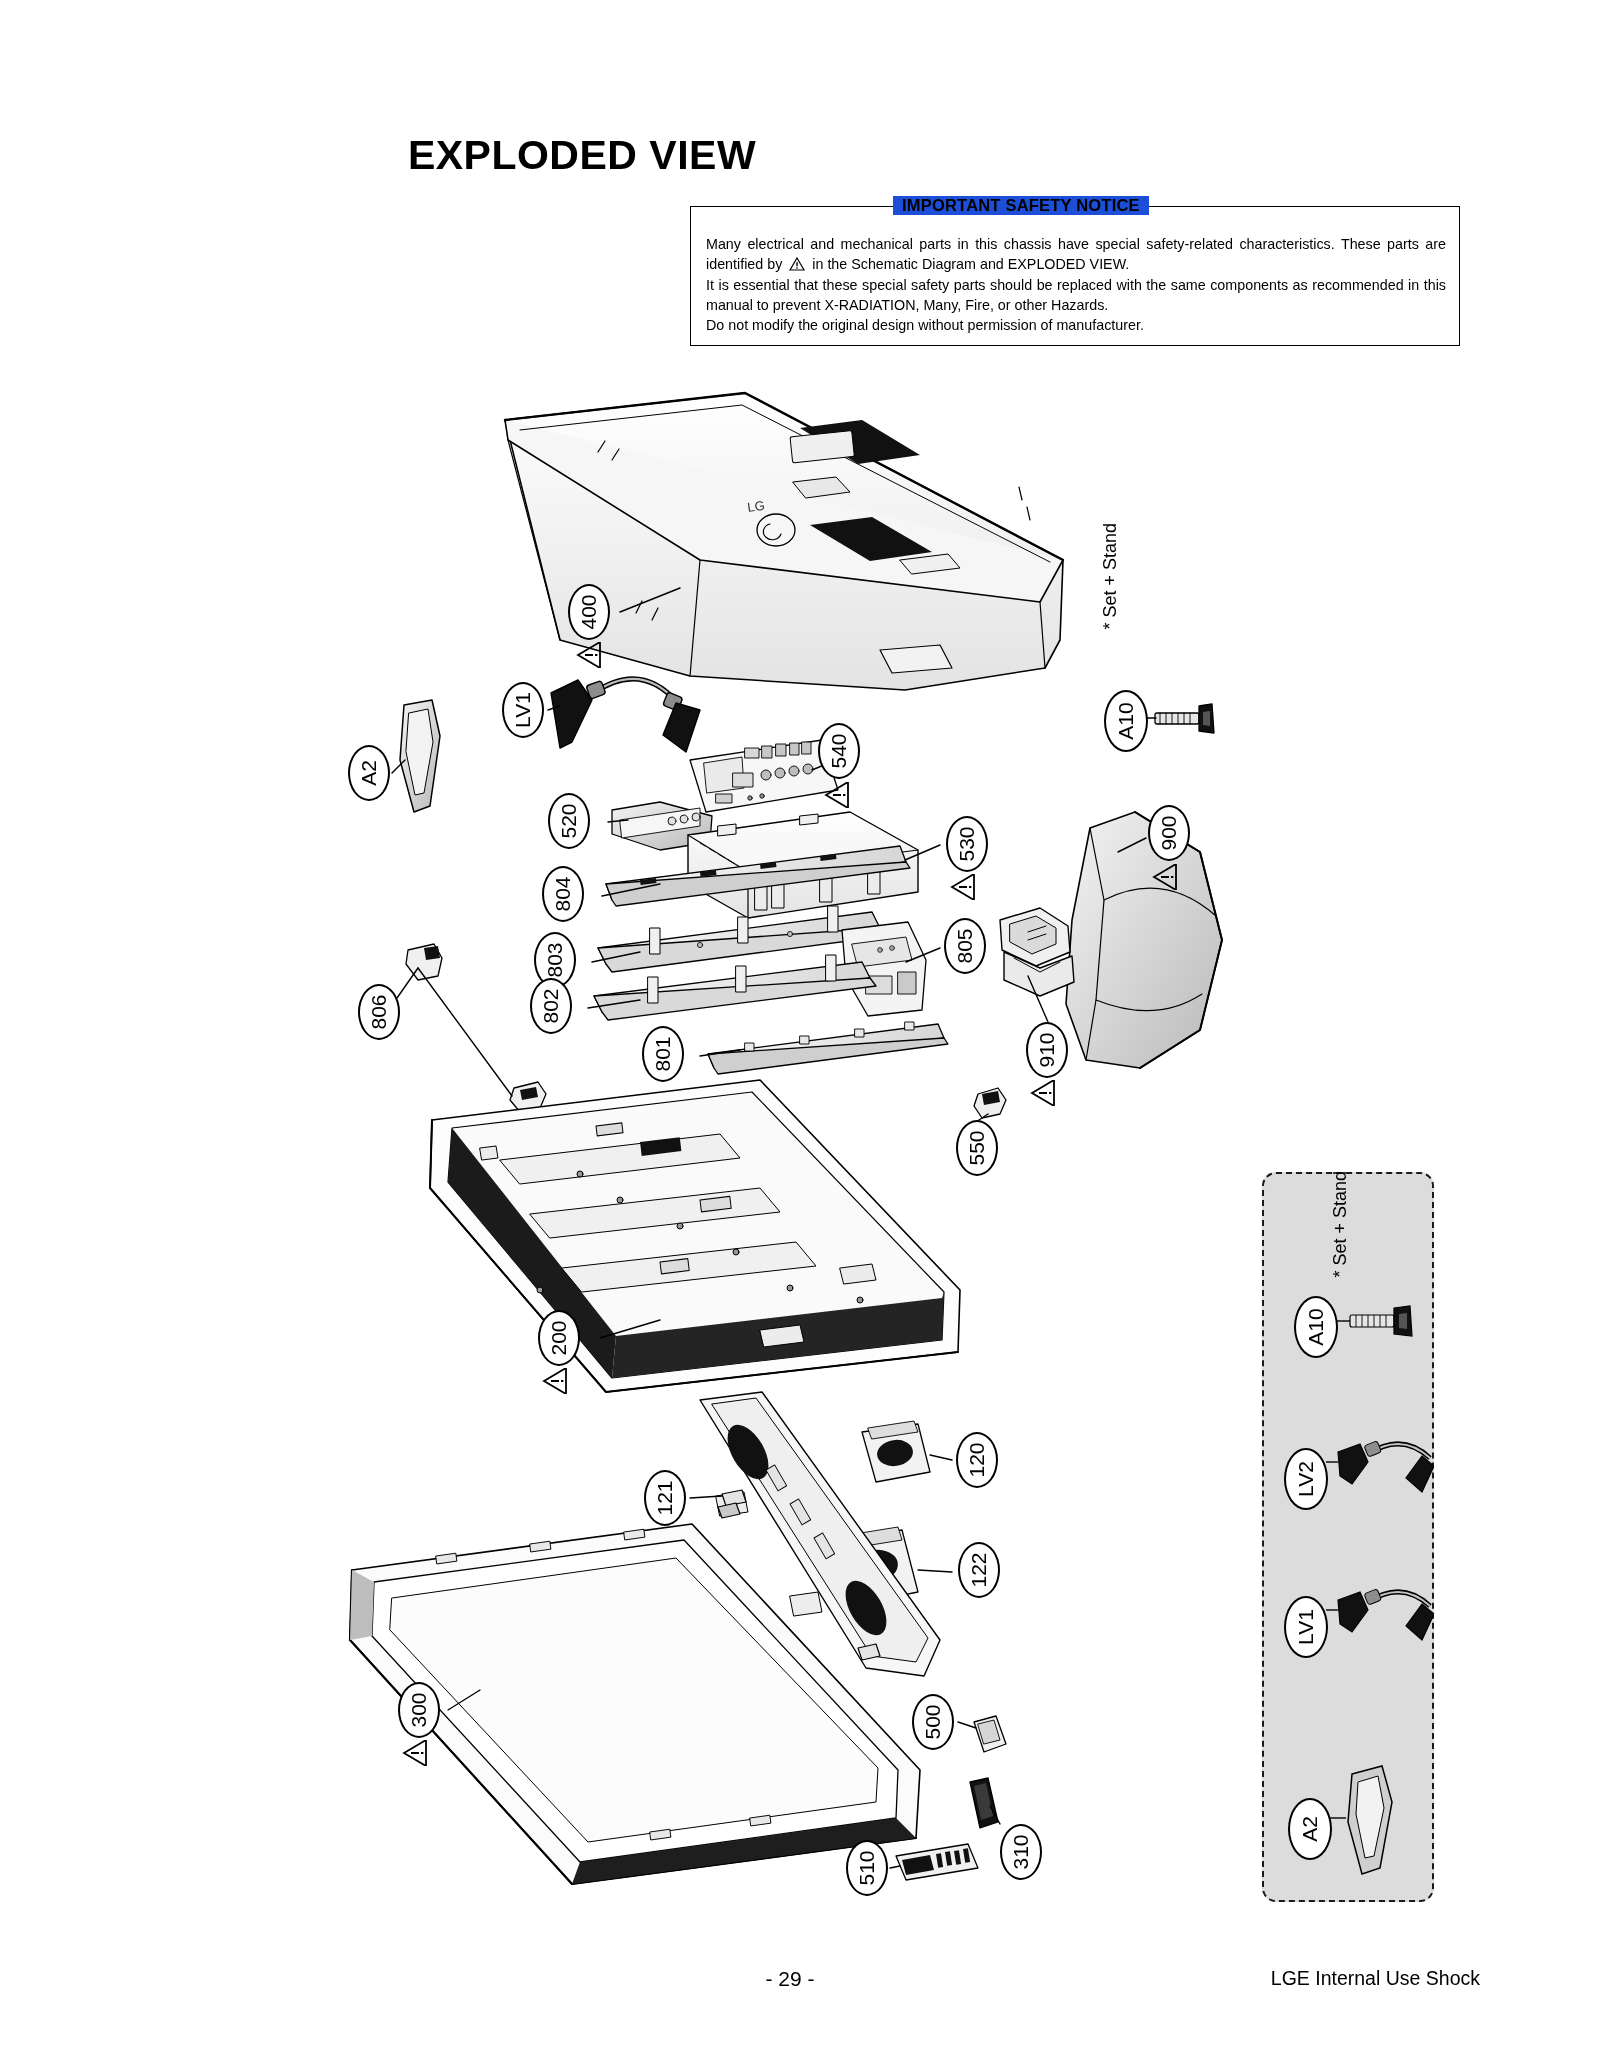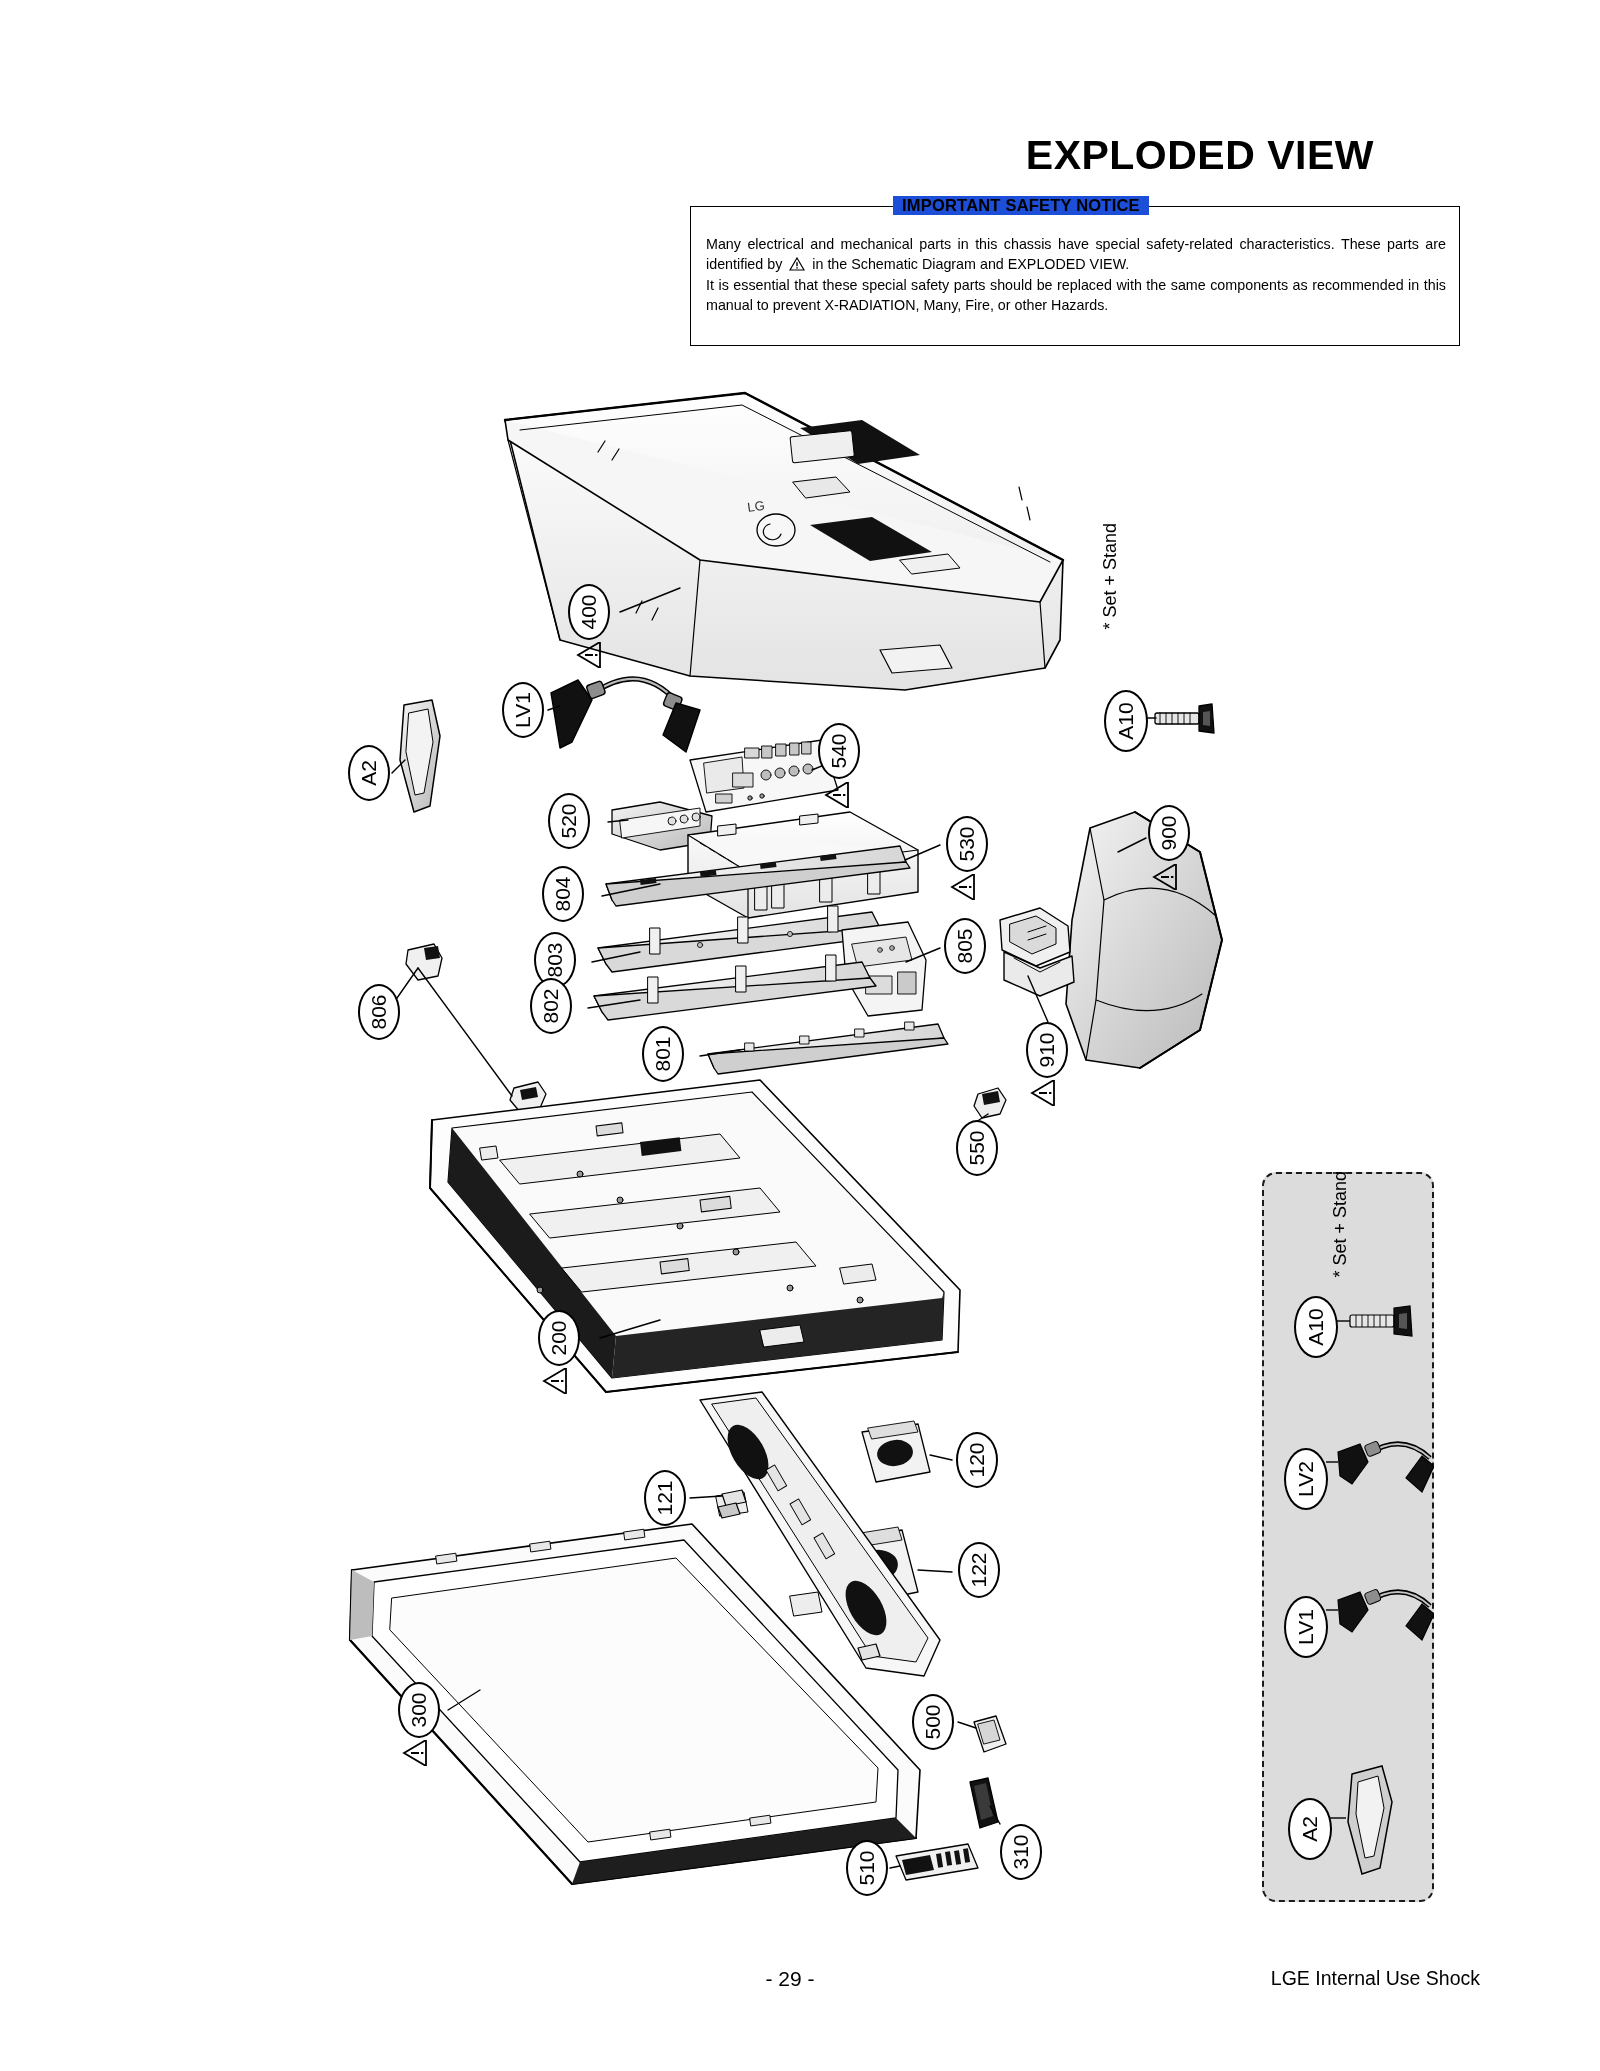--- a/index.html
+++ b/index.html
@@ -2,21 +2,21 @@
 <html><head>
 <meta charset="utf-8">
 <style>
   html,body{margin:0;padding:0;background:#fff;}
   body{width:1600px;height:2071px;position:relative;font-family:"Liberation Sans",sans-serif;color:#000;overflow:hidden;}
 
   .page{position:absolute;inset:0;background:#ffffff;}
 
   
   .title{
-    position:absolute;left:0;top:132px;width:1584px;text-align:right;
+    position:absolute;left:0;top:132px;width:1584px;text-align:center;
     font-size:41px;font-weight:bold;letter-spacing:.5px;
   }
   
   .title span{position:relative;left:-210px;}
 
   
   .notice{
     position:absolute;left:690px;top:206px;width:770px;height:140px;
     border:1.6px solid #000;box-sizing:border-box;
   }
@@ -83,20 +83,21 @@
     <p>
       <span>Many electrical and mechanical parts in this chassis have special safety-related characteristics. These parts are identified by</span>
       <svg class="warn-inline" width="16" height="14" viewBox="0 0 16 14">
         <path d="M8 1 L15 13 L1 13 Z" fill="none" stroke="#000" stroke-width="1.2"></path>
         <rect x="7.3" y="5.2" width="1.4" height="4" fill="#000"></rect>
         <rect x="7.3" y="10.2" width="1.4" height="1.4" fill="#000"></rect>
       </svg>
       <span>in the Schematic Diagram and EXPLODED VIEW.</span>
     </p>
     <p>It is essential that these special safety parts should be replaced with the same components as recommended in this manual to prevent X-RADIATION, Many, Fire, or other Hazards.</p>
+    <p>Do not modify the original design without permission of manufacturer.</p>
   </div>
 
   <div class="canvas">
     <svg width="1600" height="2071" viewBox="0 0 1600 2071">
       <defs>
         <linearGradient id="gLight" x1="0" y1="0" x2="0" y2="1">
           <stop offset="0%" stop-color="#ffffff"></stop>
             <stop offset="100%" stop-color="#e3e3e3"></stop>
         </linearGradient>
         <linearGradient id="gMid" x1="0" y1="0" x2="1" y2="1">

